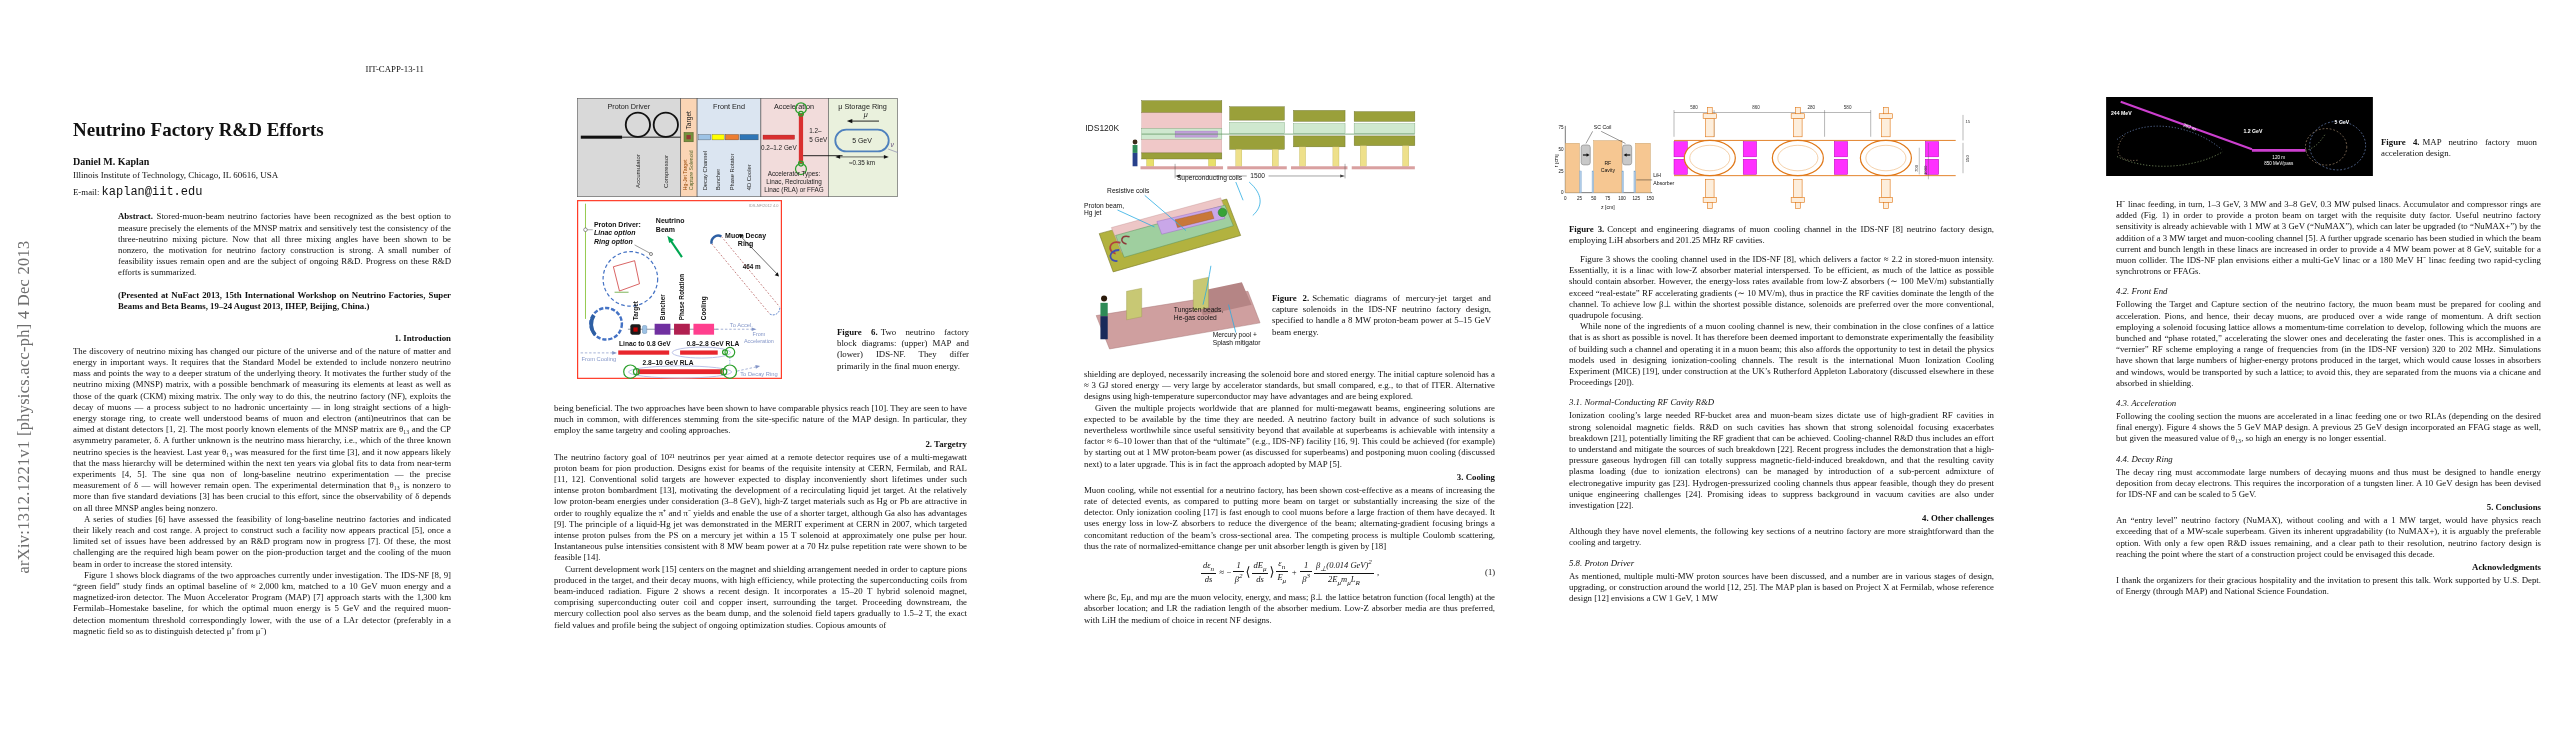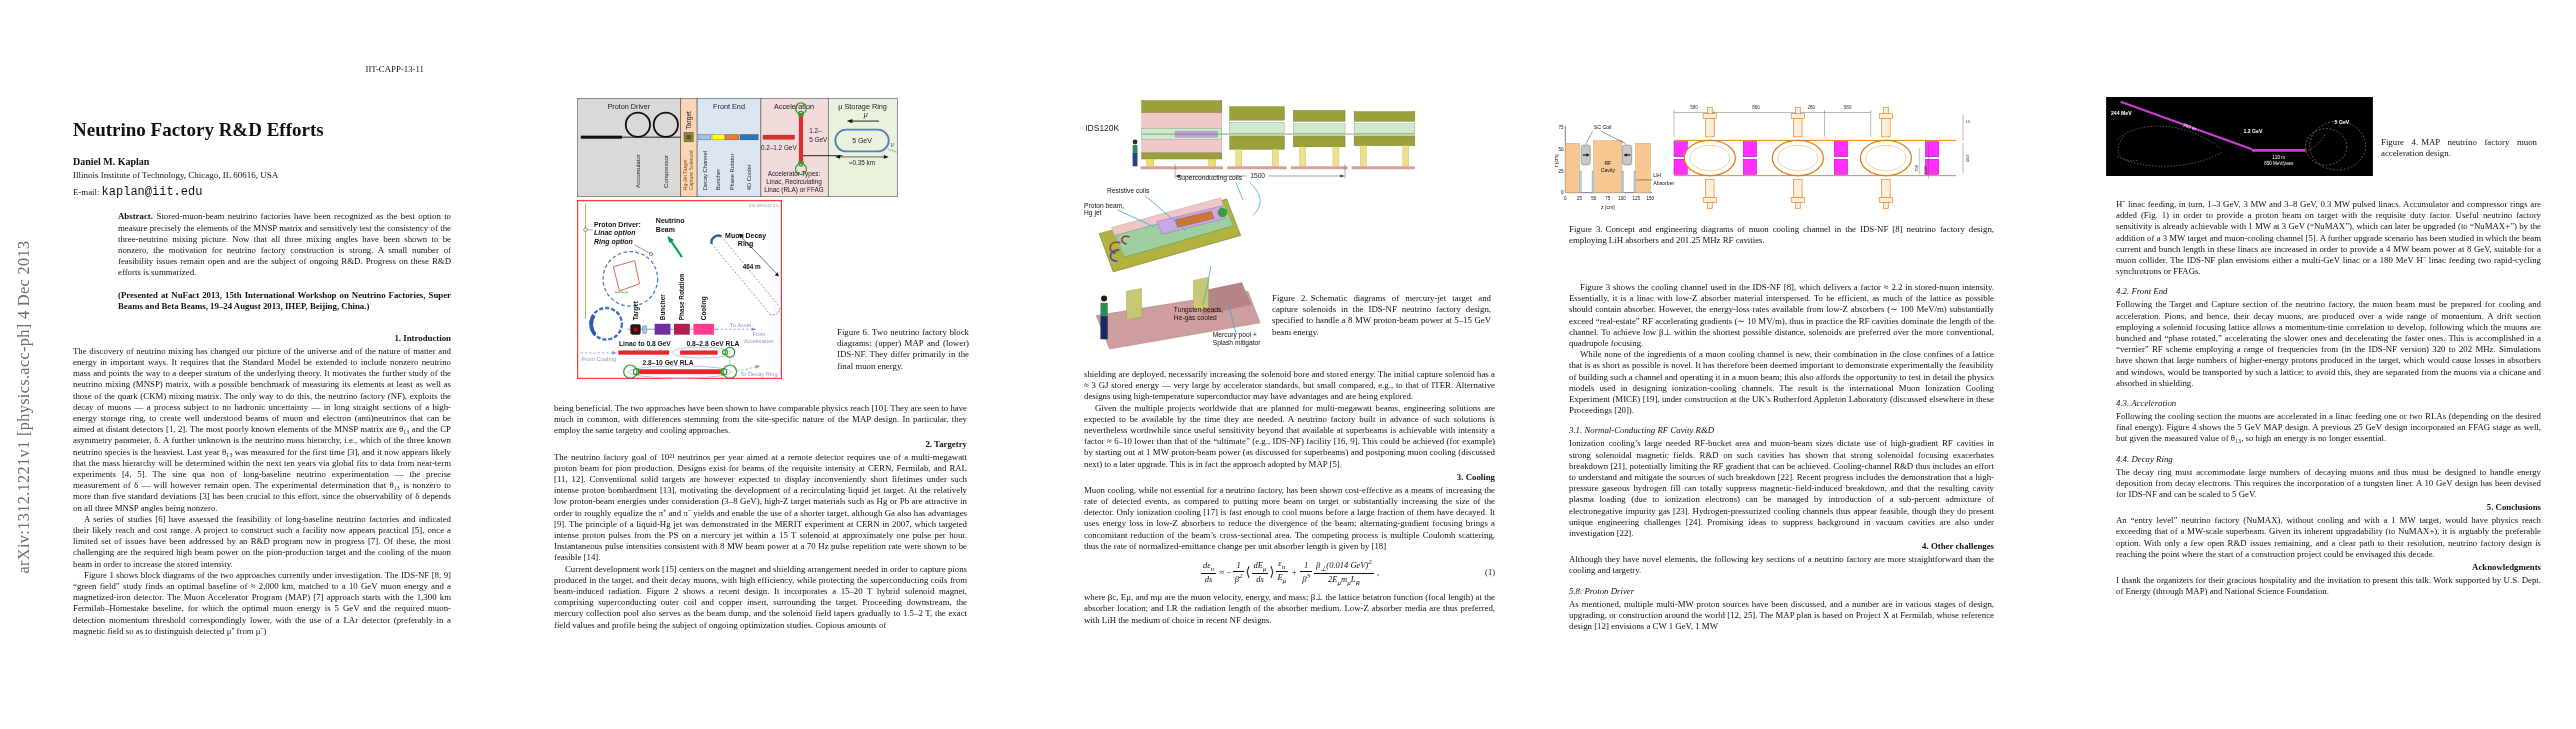--- a/index.html
+++ b/index.html
@@ -24,21 +24,21 @@
   .bold{font-weight:bold;margin-right:3.6px;}
   .body-text{font-size:8.8px;line-height:11.2px;}
   .blk{margin:0;text-align:justify;}
   .p{text-indent:11px;}
   .p0{text-indent:0;}
   .h2{font-weight:bold;margin-top:2px;margin-bottom:1.8px;text-align:right;}
   .h3{font-style:italic;margin-top:9px;margin-bottom:1.8px;text-align:left;}
   .colA-blocks{margin-top:20.7px;}
   .abs-text{position:absolute;left:0;}
   .caption{position:absolute;font-size:8.8px;line-height:11.2px;text-align:justify;}
-  .cap-head{font-weight:normal;margin-right:3px;}
+  .cap-head{font-weight:bold;margin-right:3px;}
   .figsvg{position:absolute;}
   svg text{font-family:"Liberation Sans",sans-serif;}
   .eqwrap{position:relative;margin:6px 0 4.9px;text-align:center;font-style:italic;font-size:8.5px;}
   .frac{display:inline-block;vertical-align:middle;text-align:center;margin:0 1.2px;}
   .frac .num{display:block;padding:0 1.8px;line-height:1.15;}
   .frac .den{display:block;border-top:0.6px solid #111;padding:0 1.8px;line-height:1.25;}
   .eq-ang{font-size:12.8px;font-style:normal;vertical-align:middle;}
   .eq-num{position:absolute;right:0;top:50%;transform:translateY(-50%);font-style:normal;}
 </style>
 </head>
@@ -434,21 +434,21 @@
       <line x1="615" y1="80" x2="615" y2="140" stroke="#555" stroke-width="0.6"></line>
       <text transform="translate(598,128) rotate(-90)" font-size="7" fill="#333">700</text>
       <text transform="translate(613,133) rotate(-90)" font-size="7" fill="#333">1000</text>
     </g>
   </svg>
 
   <div class="caption" style="left:0px;top:224px;width:425px;">
     <span class="cap-head">Figure 3.</span><span>Concept and engineering diagrams of muon cooling channel in the IDS-NF [8] neutrino factory design, employing LiH absorbers and 201.25 MHz RF cavities.</span>
   </div>
 
-  <div class="body-text abs-text" style="top:282px;width:425px;">
+  <div class="body-text abs-text" style="top:254px;width:425px;">
       <div class="blk p">Figure 3 shows the cooling channel used in the IDS-NF [8], which delivers a factor ≈ 2.2 in stored-muon intensity.  Essentially, it is a linac with low-Z absorber material interspersed. To be efficient, as much of the lattice as possible should contain absorber.  However, the energy-loss rates available from low-Z absorbers (∼ 100 MeV/m) substantially exceed “real-estate” RF accelerating gradients (∼ 10 MV/m), thus in practice the RF cavities dominate the length of the channel.  To achieve low β⊥ within the shortest possible distance, solenoids are preferred over the more conventional, quadrupole focusing.</div>
       <div class="blk p">While none of the ingredients of a muon cooling channel is new, their combination in the close confines of a lattice that is as short as possible is novel.  It has therefore been deemed important to demonstrate experimentally the feasibility of building such a channel and operating it in a muon beam; this also affords the opportunity to test in detail the physics models used in designing ionization-cooling channels.  The result is the international Muon Ionization Cooling Experiment (MICE) [19], under construction at the UK’s Rutherford Appleton Laboratory (discussed elsewhere in these Proceedings [20]).</div>
       <div class="blk h3">3.1.  Normal-Conducting RF Cavity R&amp;D</div>
       <div class="blk p0">Ionization cooling’s large needed RF-bucket area and muon-beam sizes dictate use of high-gradient RF cavities in strong solenoidal magnetic fields.  R&amp;D on such cavities has shown that strong solenoidal focusing exacerbates breakdown [21], potentially limiting the RF gradient that can be achieved.  Cooling-channel R&amp;D thus includes an effort to understand and mitigate the sources of such breakdown [22].  Recent progress includes the demonstration that a high-pressure gaseous hydrogen fill can totally suppress magnetic-field-induced breakdown, and that the resulting cavity plasma loading (due to ionization electrons) can be managed by introduction of a sub-percent admixture of electronegative impurity gas [23].  Hydrogen-pressurized cooling channels thus appear feasible, though they do present unique engineering challenges [24]. Promising ideas to suppress background in vacuum cavities are also under investigation [22].</div>
       <div class="blk h2">4.  Other challenges</div>
       <div class="blk p0">Although they have novel elements, the following key sections of a neutrino factory are more straightforward than the cooling and targetry.</div>
       <div class="blk h3">5.8.  Proton Driver</div>
       <div class="blk p0">As mentioned, multiple multi-MW proton sources have been discussed, and a number are in various stages of design, upgrading, or construction around the world [12, 25].  The MAP plan is based on Project X at Fermilab, whose reference design [12] envisions a CW 1 GeV, 1 MW</div>
     </div>
 </div>

